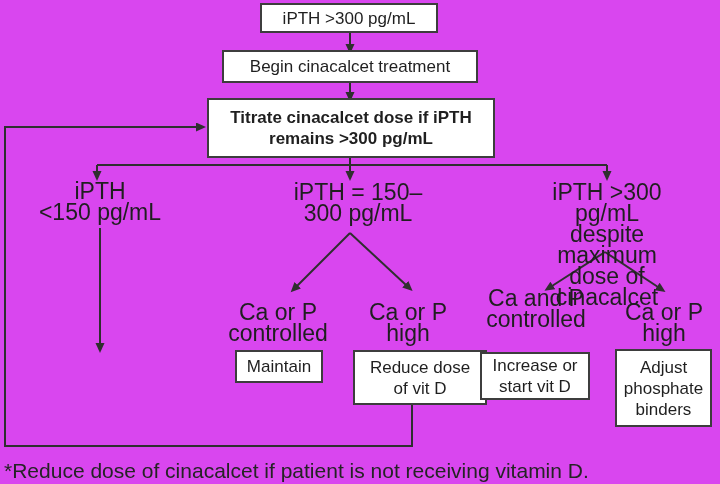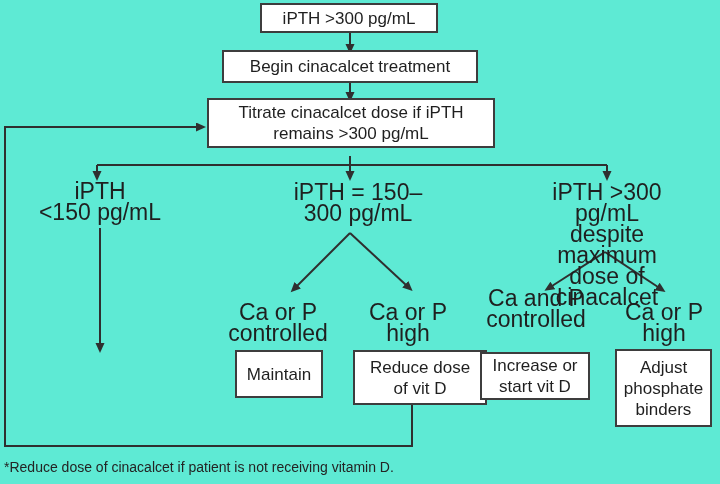--- a/index.html
+++ b/index.html
@@ -1,17 +1,17 @@
 <!DOCTYPE html>
 <html><head>
 <meta charset="utf-8">
 <style>
   html,body { margin:0; padding:0; background:#ffffff; }
   #stage {
-    position:relative; width:720px; height:484px; background:#5eead4;
+    position:relative; width:720px; height:484px; background:#d946ef;
     font-family:"Liberation Sans", sans-serif; color:#1f1f1f;
     overflow:hidden;
   }
   #connectors { position:absolute; left:0; top:0; width:720px; height:484px; }
   #connectors path, #connectors line {
     stroke:#2f2f2f; stroke-width:2; fill:none;
   }
   #connectors marker path { fill:#2f2f2f; stroke:none; }
   .node {
     position:absolute; box-sizing:border-box;
@@ -19,21 +19,21 @@
     display:flex; align-items:center; justify-content:center;
     text-align:center; white-space:pre-line;
     font-size:17px; line-height:21px; color:#1f1f1f;
   }
   .flabel {
     position:absolute; text-align:center; white-space:pre-line;
     font-size:23px; line-height:21px; color:#1f1f1f;
   }
   .footnote {
     position:absolute; left:4px; top:459px; width:700px;
-    font-size:14px; color:#242424; text-align:left; white-space:pre-line;
+    font-size:21px; color:#242424; text-align:left; white-space:pre-line;
   }
 </style>
 </head>
 <body>
 
 <div id="stage">
 
   <svg id="connectors" width="720" height="484" viewBox="0 0 720 484" xmlns="http://www.w3.org/2000/svg">
     <defs>
       <marker id="ah" markerWidth="12" markerHeight="11" refX="1" refY="4.5" orient="auto" markerUnits="userSpaceOnUse">
@@ -61,25 +61,25 @@
     <path d="M605,252 L552,286" marker-end="url(#ah)"></path>
     <path d="M605,252 L658,287" marker-end="url(#ah)"></path>
 
     <path d="M412,405 L412,446 L5,446 L5,127 L197,127" marker-end="url(#ah)"></path>
   </svg>
 
   <div class="node" style="left:260px; top:3px;  width:178px; height:30px;">iPTH &gt;300 pg/mL</div>
 
   <div class="node" style="left:222px; top:50px; width:256px; height:33px;text-align:right;">Begin cinacalcet treatment</div>
 
-  <div class="node" style="left:207px; top:98px; width:288px; height:50px;">Titrate cinacalcet dose if iPTH
+  <div class="node" style="left:207px; top:98px; width:288px; height:60px;font-weight:bold;">Titrate cinacalcet dose if iPTH
 remains &gt;300 pg/mL</div>
 
 
-  <div class="node" style="left:235px; top:350px; width:88px; height:48px;">Maintain</div>
+  <div class="node" style="left:235px; top:350px; width:88px; height:33px;">Maintain</div>
 
   <div class="node" style="left:353px; top:350px; width:134px; height:55px;">Reduce dose
 of vit D</div>
 
   <div class="node" style="left:615px; top:349px; width:97px; height:78px;">Adjust
 phosphate
 binders</div>
 
   <div class="node" style="left:480px; top:352px; width:110px; height:48px;">Increase or
 start vit D</div>

